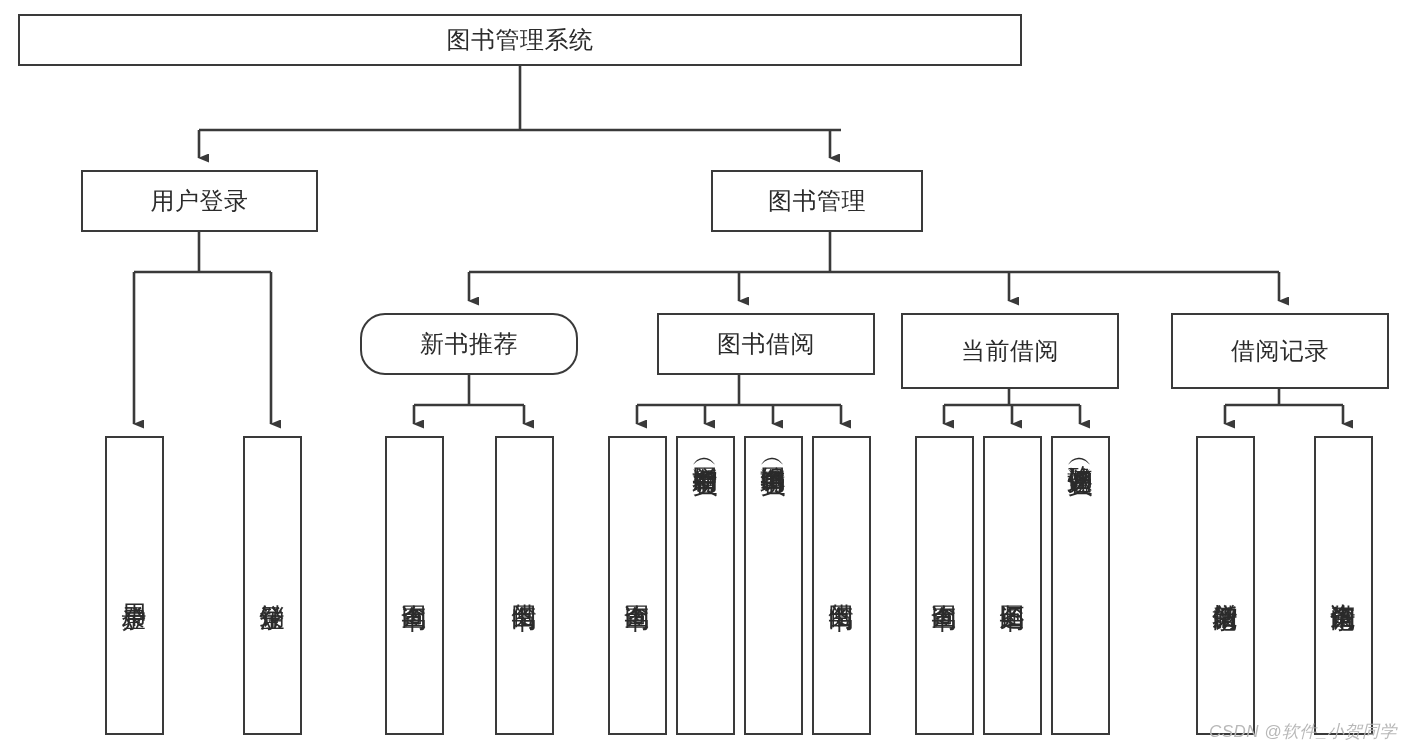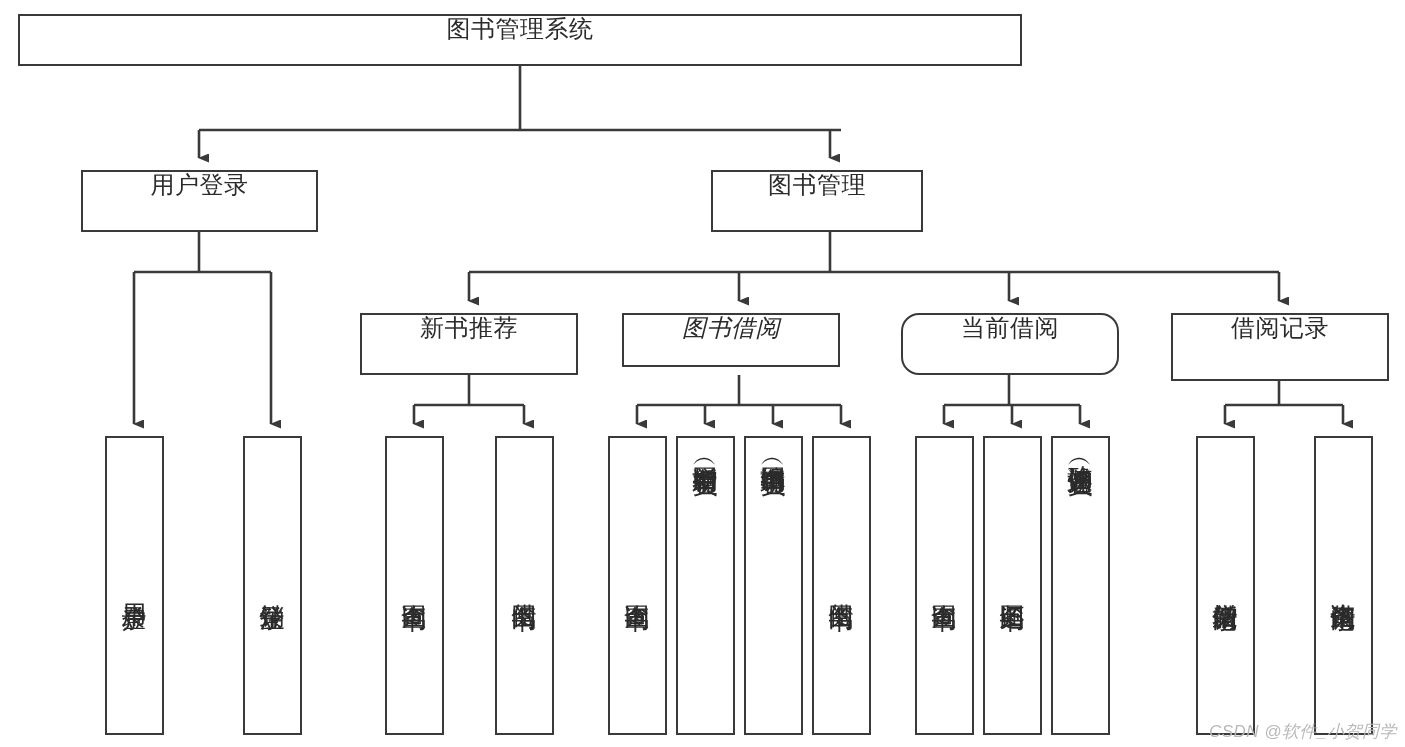--- a/index.html
+++ b/index.html
@@ -25,21 +25,21 @@
     width: 1405px;
     height: 747px;
     display: block;
   }
   .node-box {
     position: absolute;
     box-sizing: border-box;
     border: 2.5px solid #3a3a3a;
     background: #ffffff;
     display: flex;
-    align-items: flex-start;
+    align-items: center;
     justify-content: center;
     color: #2b2b2b;
   }
   .node-h {
     font-size: 24px;
     line-height: 1.1;
     letter-spacing: 0.5px;
     white-space: nowrap;
   }
   .node-v {
@@ -131,33 +131,33 @@
   </div>
 
   <div class="node-box node-h" style="left:81px; top:170px; width:237px; height:62px;">
     <span>用户登录</span>
   </div>
 
   <div class="node-box node-h" style="left:711px; top:170px; width:212px; height:62px;">
     <span>图书管理</span>
   </div>
 
-  <div class="node-box node-h" style="left:360px; top:313px; width:218px; height:62px;">
+  <div class="node-box node-h" style="left:360px; top:313px; width:218px; height:62px;border-radius:25px;">
     <span>新书推荐</span>
   </div>
 
-  <div class="node-box node-h" style="left:622px; top:313px; width:218px; height:54px;font-style:italic;">
+  <div class="node-box node-h" style="left:657px; top:313px; width:218px; height:62px;">
     <span>图书借阅</span>
   </div>
 
-  <div class="node-box node-h" style="left:901px; top:313px; width:218px; height:62px;border-radius:18px;">
+  <div class="node-box node-h" style="left:901px; top:313px; width:218px; height:76px;">
     <span>当前借阅</span>
   </div>
 
-  <div class="node-box node-h" style="left:1171px; top:313px; width:218px; height:68px;">
+  <div class="node-box node-h" style="left:1171px; top:313px; width:218px; height:76px;">
     <span>借阅记录</span>
   </div>
 
   <div class="node-box node-v centered" style="left:105px; top:436px; width:59px; height:299px;">
     <span class="vtext">用户登录</span>
   </div>
 
   <div class="node-box node-v centered" style="left:243px; top:436px; width:59px; height:299px;">
     <span class="vtext">注销登录</span>
   </div>

